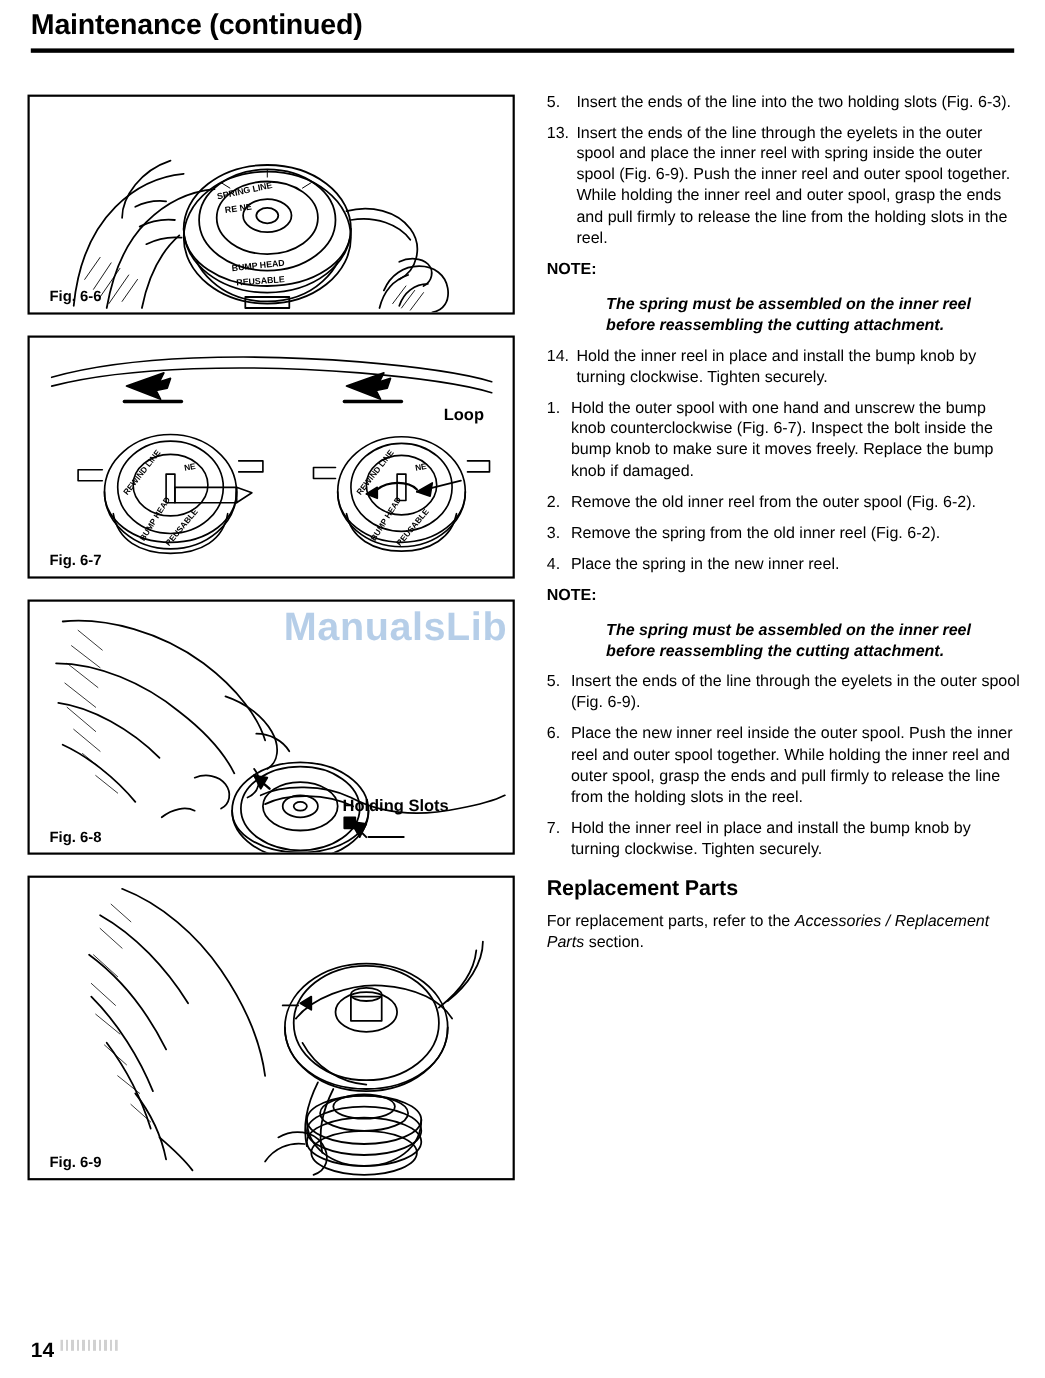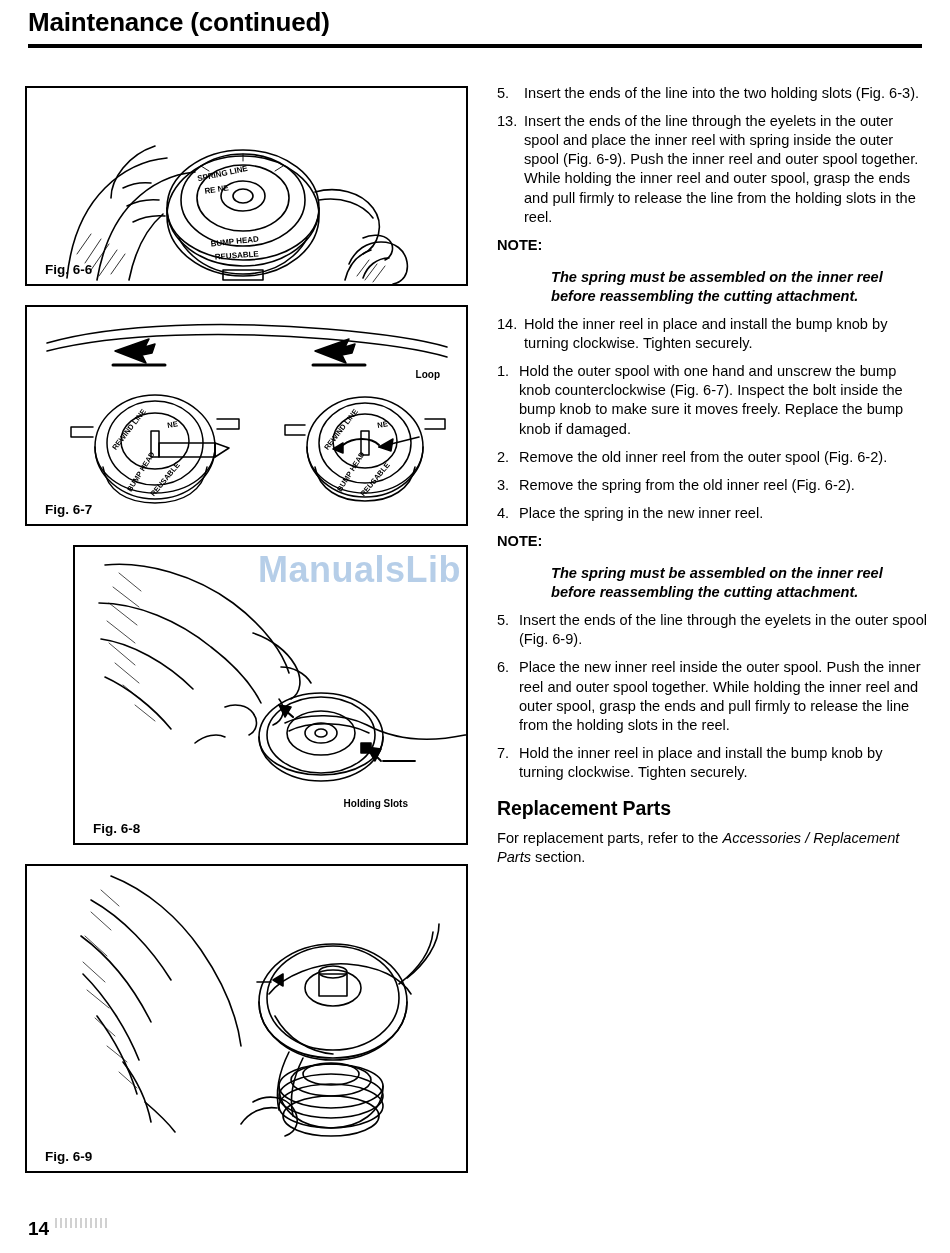--- a/index.html
+++ b/index.html
@@ -56,27 +56,27 @@
   .figbox .caption {
     position: absolute;
     left: 18px;
     bottom: 7px;
     font-size: 13.5px;
     font-weight: bold;
     letter-spacing: 0px;
   }
   .figbox .callout {
     position: absolute;
-    font-size: 10px;
+    font-size: 15px;
     font-weight: bold;
   }
   .f66 { height: 200px; }
   .f67 { height: 221px; }
-  .f68 { height: 300px; margin-left: 48px; }
-  .f69 { height: 309px; }
+  .f68 { height: 232px; }
+  .f69 { height: 277px; }
 
   
   .textcol {
     position: absolute;
     left: 497px;
     top: 84px;
     width: 432px;
     font-size: 14.6px;
     line-height: 1.31;
   }

